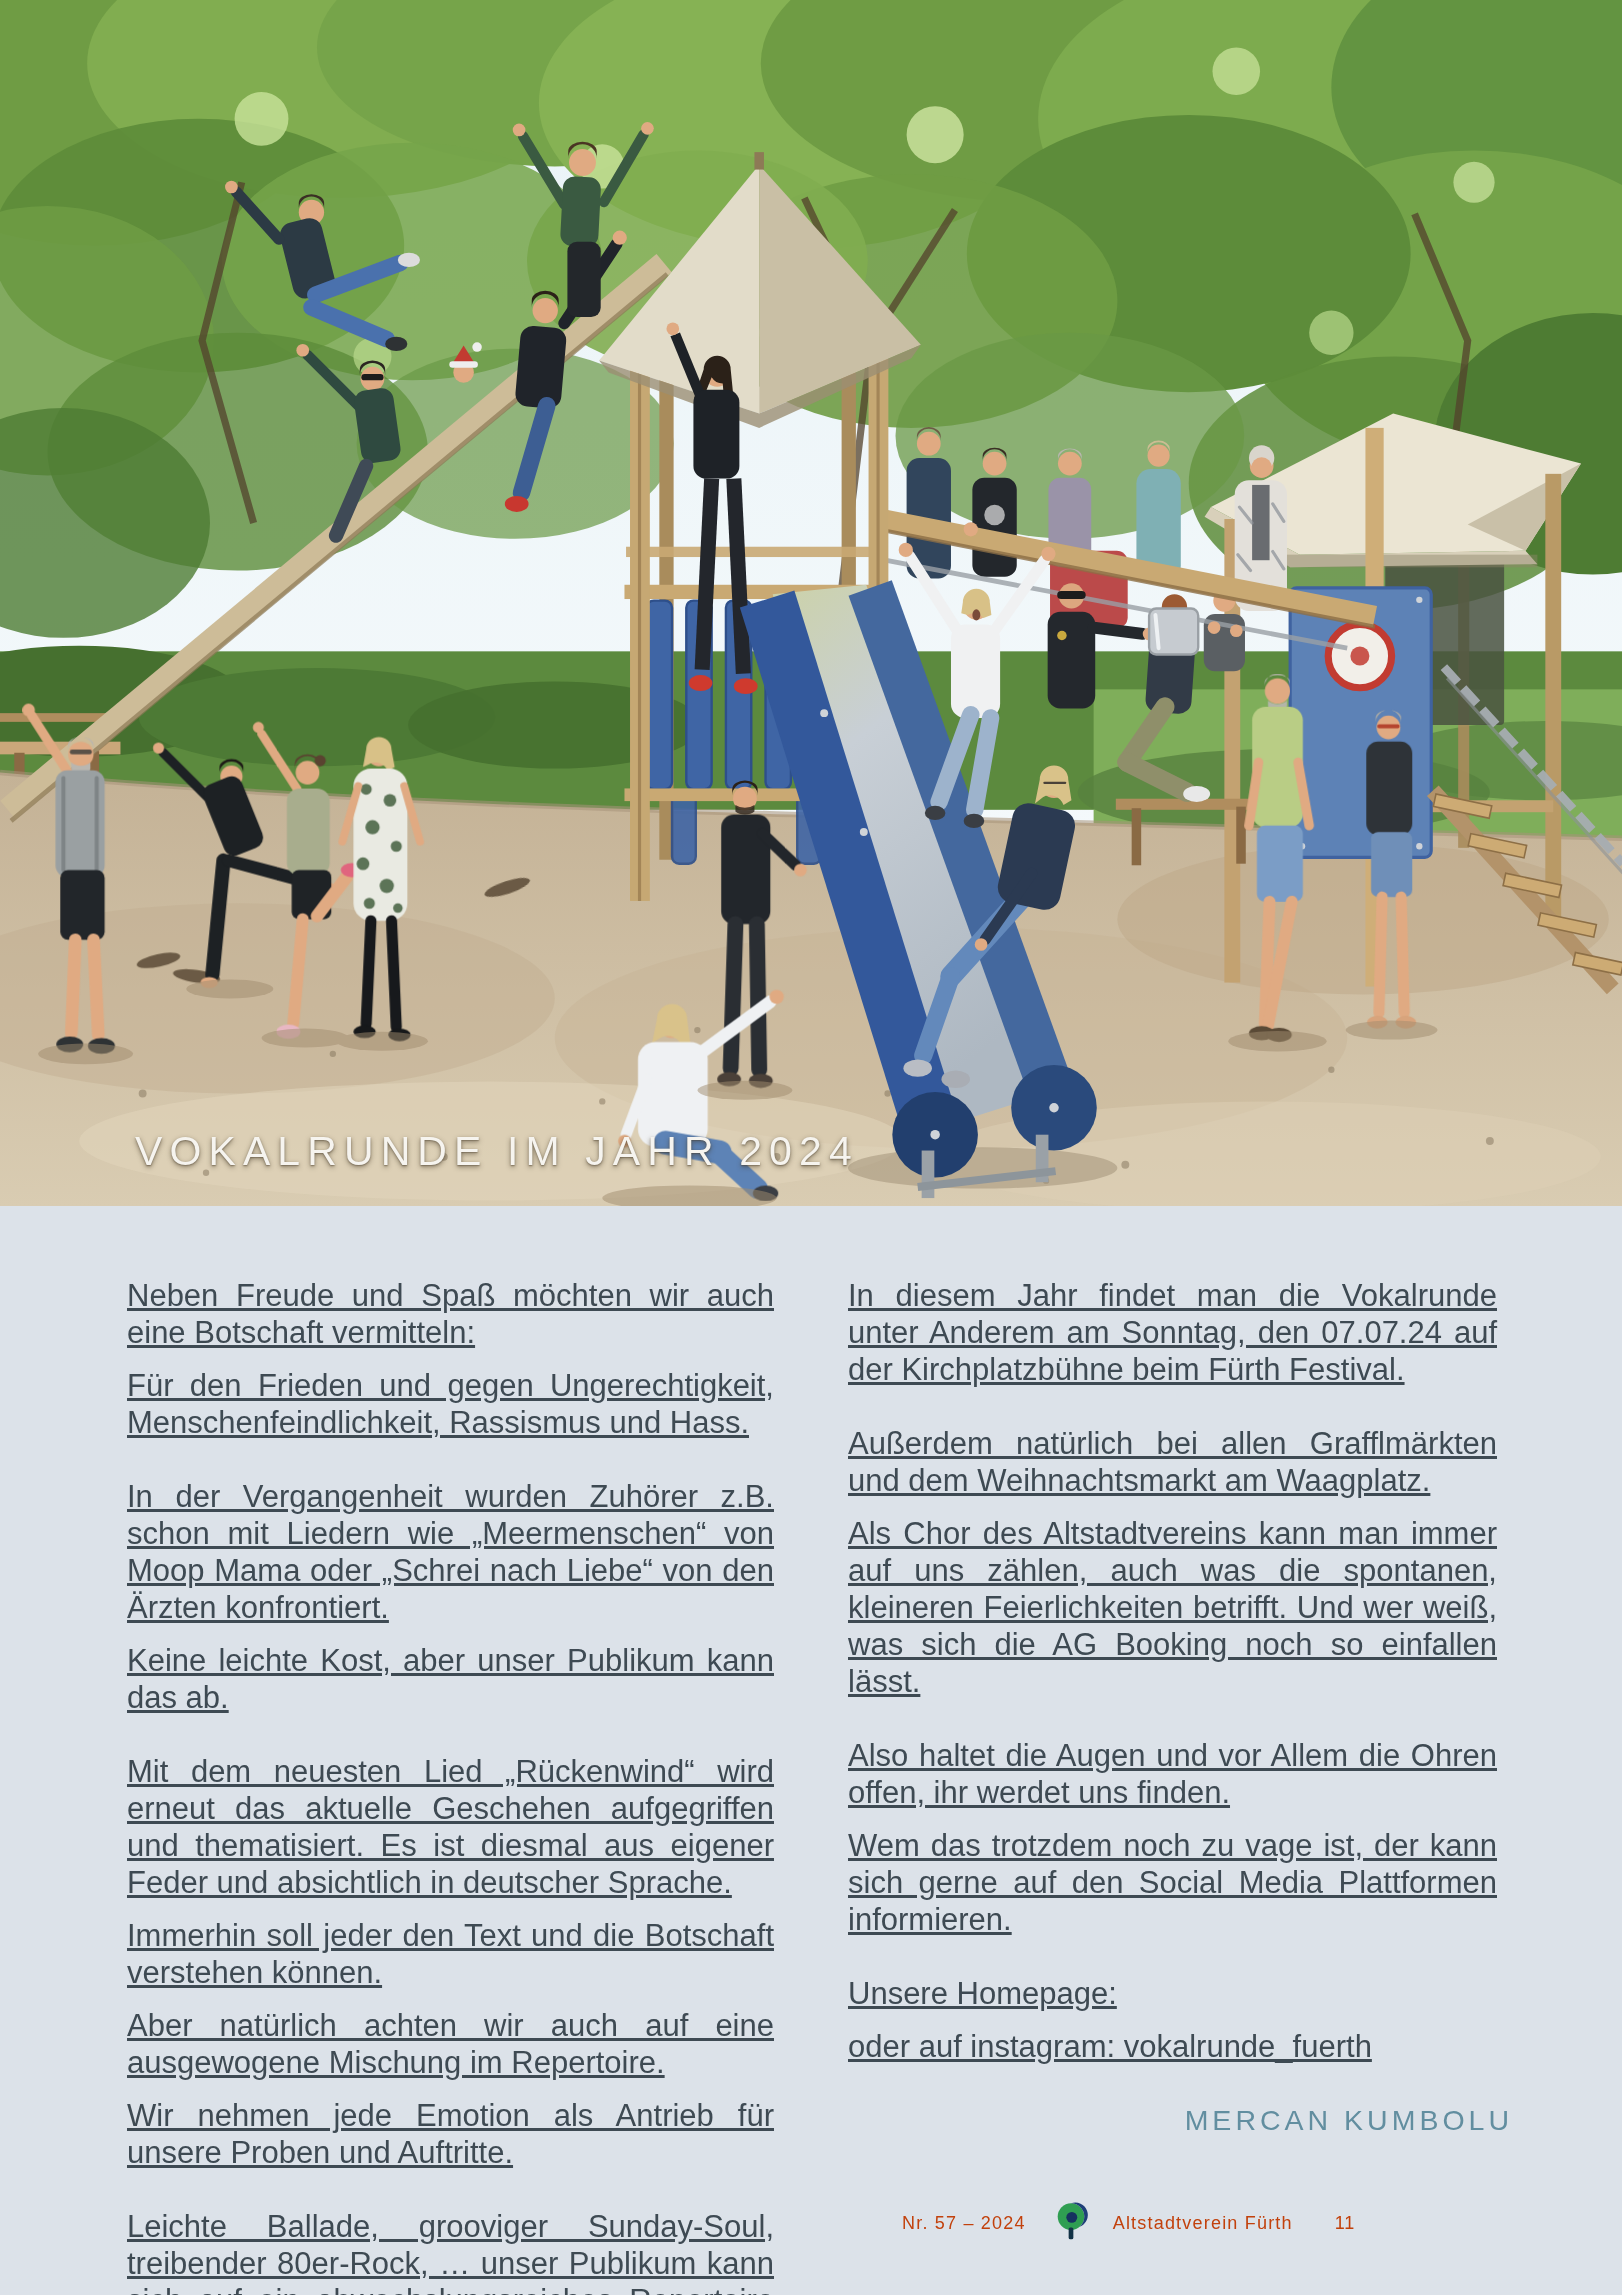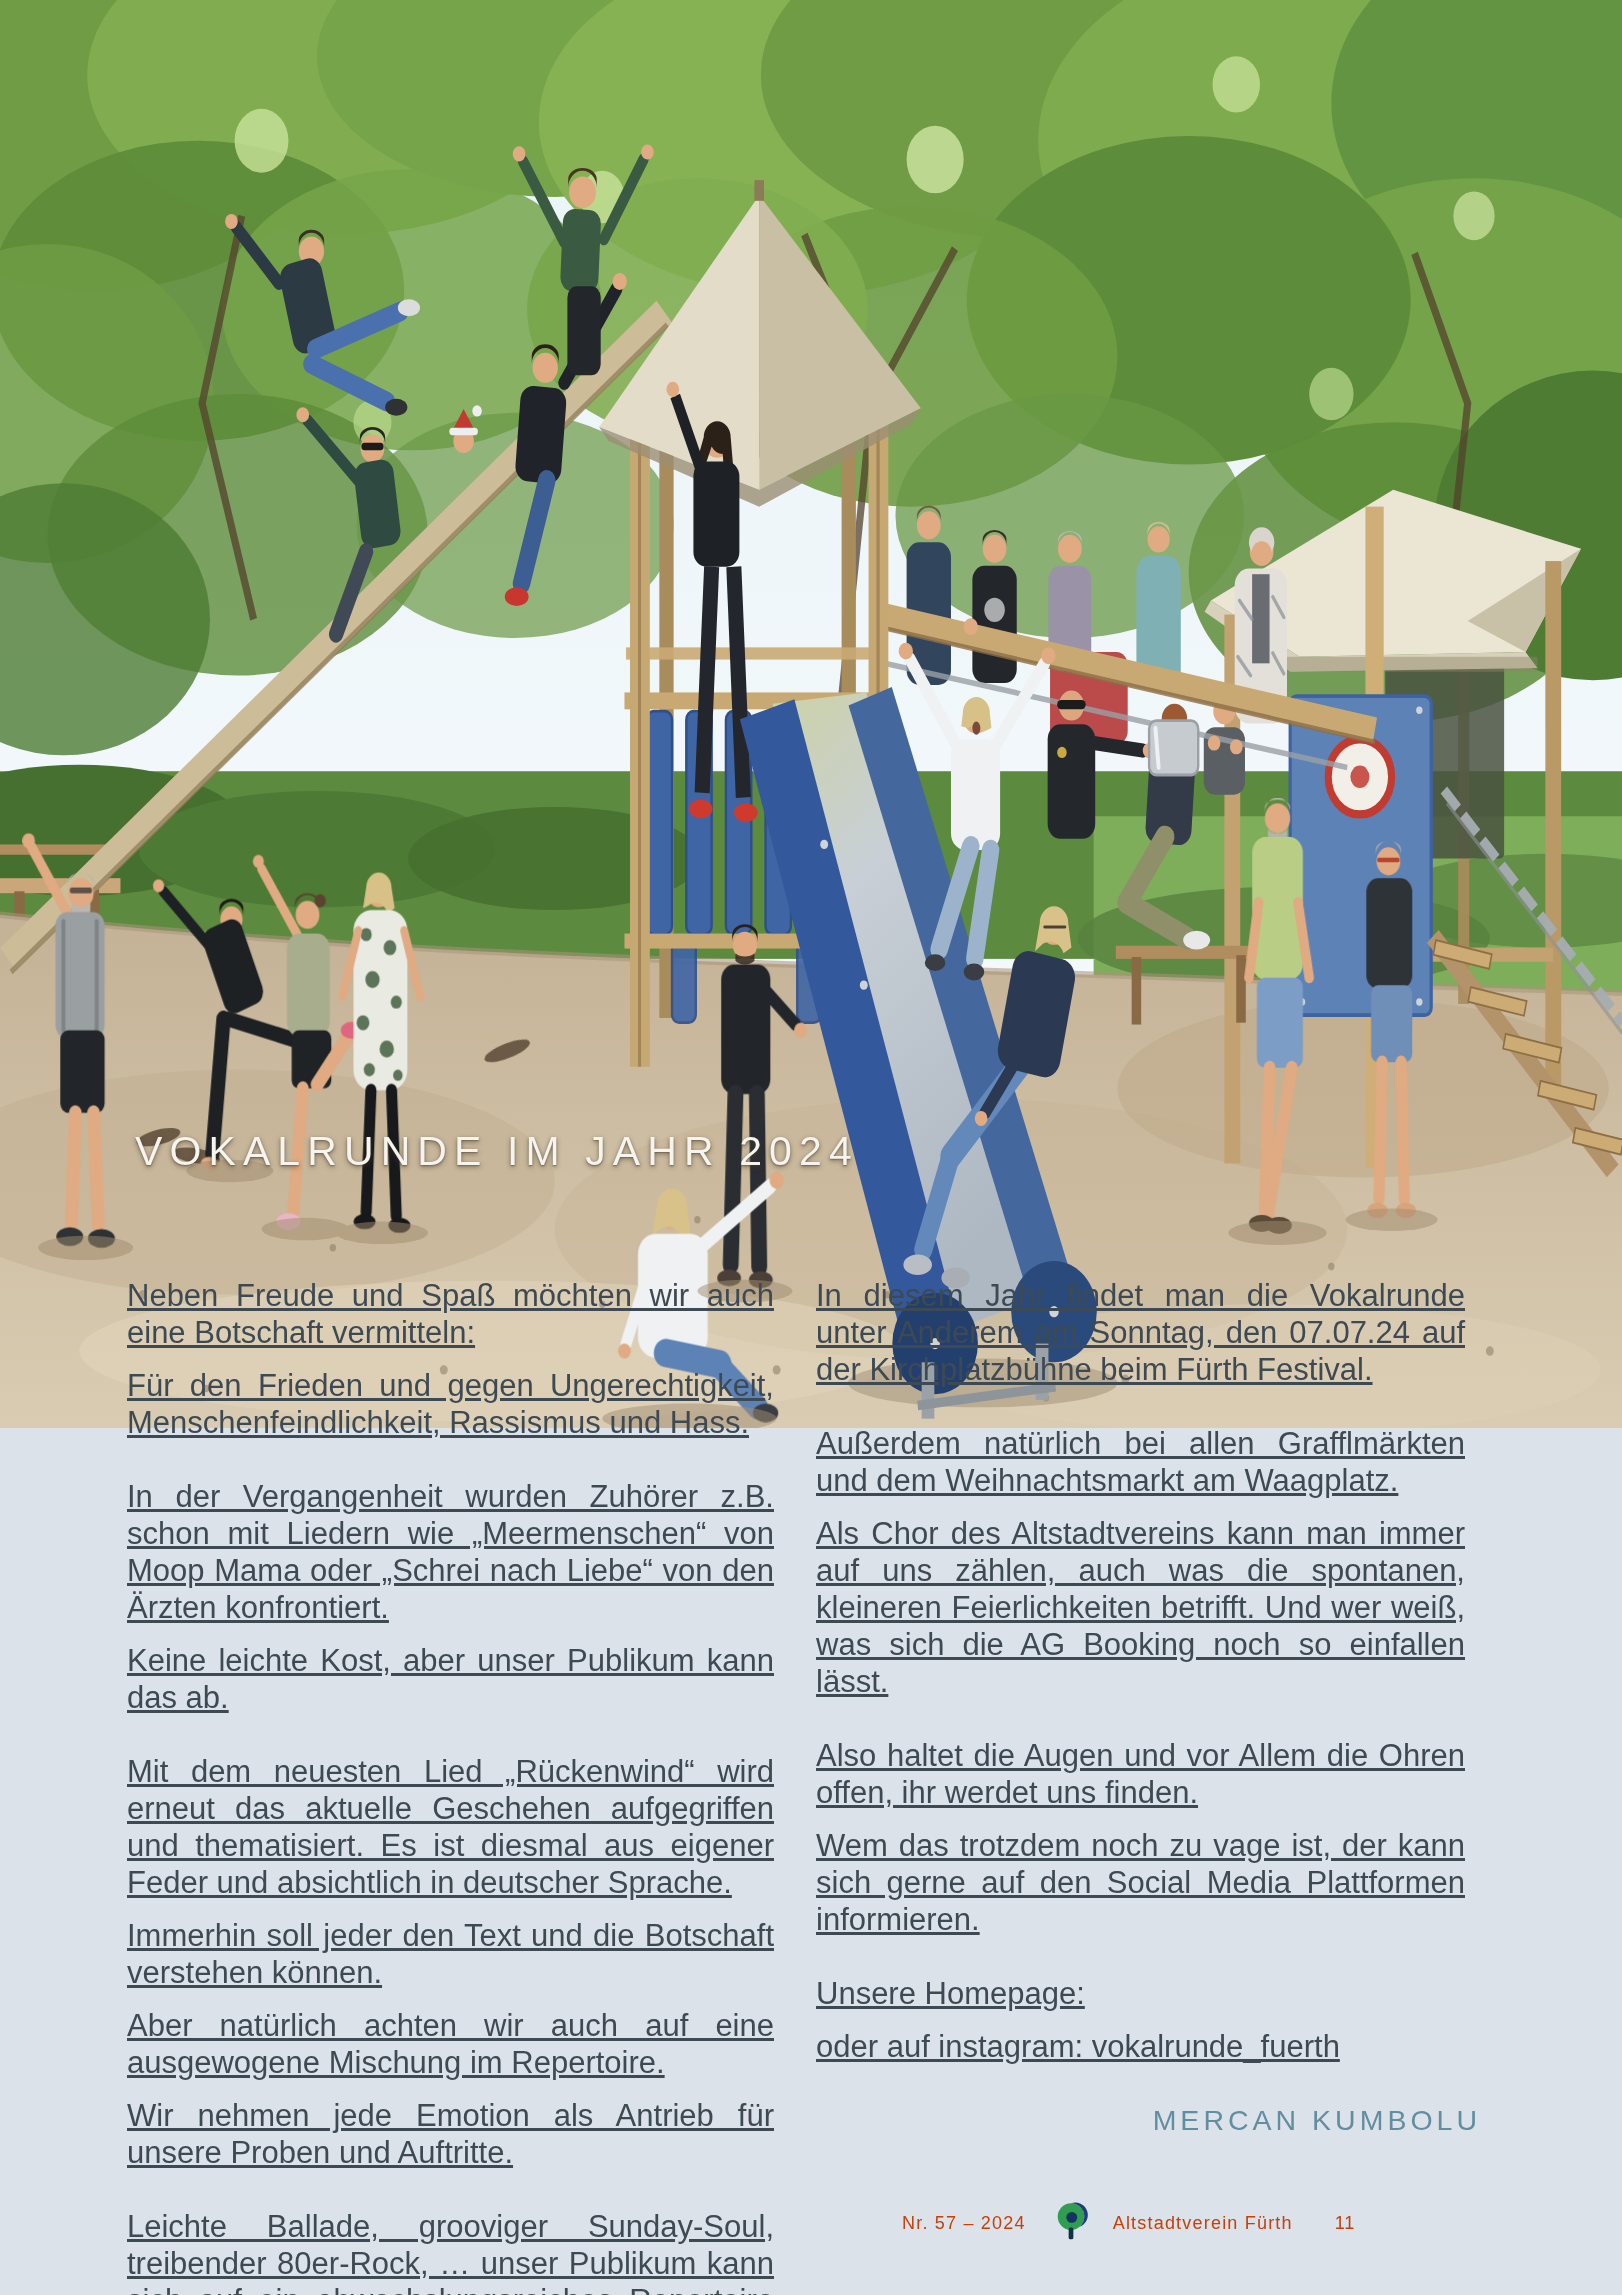--- a/index.html
+++ b/index.html
@@ -3,33 +3,33 @@
 <meta charset="utf-8">
 <style>
   html,body{margin:0;padding:0;background:#b8bec6;}
   .page{
     position:relative;width:1623px;height:2295px;margin:0 auto;
     background:#dce2e9;overflow:hidden;
     font-family:"Liberation Sans","DejaVu Sans",sans-serif;
     color:#3e4a53;
   }
   
-  .photo{position:absolute;left:0;top:0;width:1623px;height:1428px;}
+  .photo{position:absolute;left:0;top:0;width:1623px;height:1206px;}
   .photo svg{display:block;width:100%;height:100%;}
   .photo-title{
     position:absolute;left:135px;top:1128px;width:1109px;
     font-size:41px;letter-spacing:7.1px;color:#f6f4ef;
     text-shadow:0 2.4px 5.5px rgba(70,58,40,.6),0 0.8px 1.6px rgba(70,58,40,.5);
     white-space:nowrap;
   }
   
   .col{position:absolute;top:1261px;text-align:justify;
        font-size:31px;line-height:37px;hyphens:auto;-webkit-hyphens:auto;}
   .col-left{left:111px;width:679px;}
-  .col-right{left:800px;width:681px;}
+  .col-right{left:832px;width:681px;}
   .block{margin:0 0 37px 0;}
   .block p{margin:16px;text-decoration:underline;}
   .author{
     margin-top:31px;text-align:right;color:#628ea0;
     font-size:28.5px;letter-spacing:4px;
   }
   
   .footer{
     position:absolute;left:902px;top:2201px;height:44px;
     display:flex;align-items:center;

